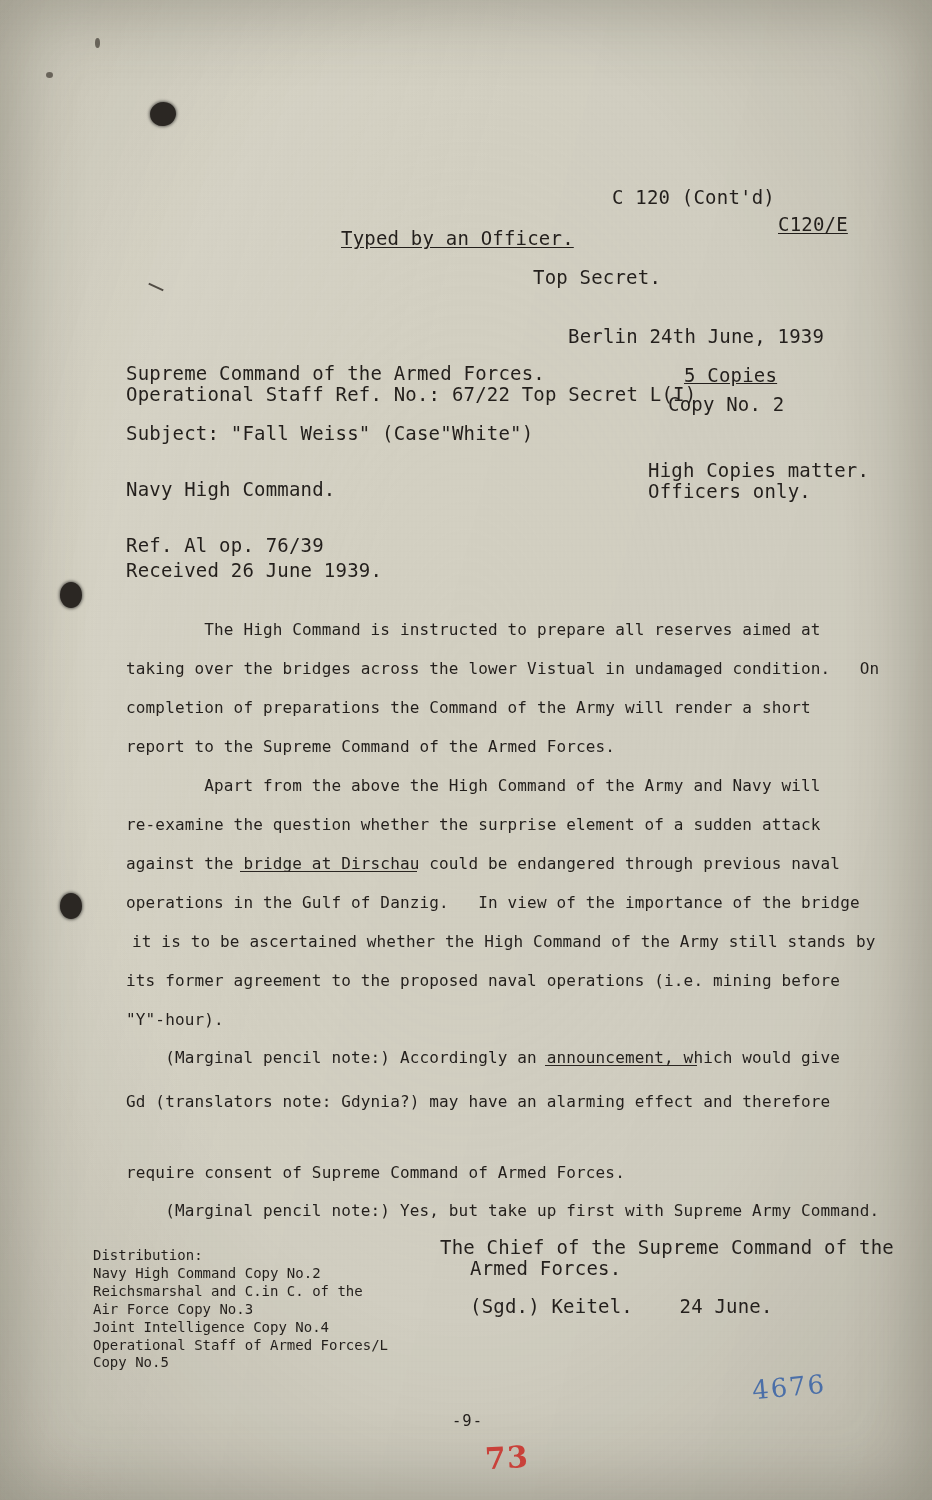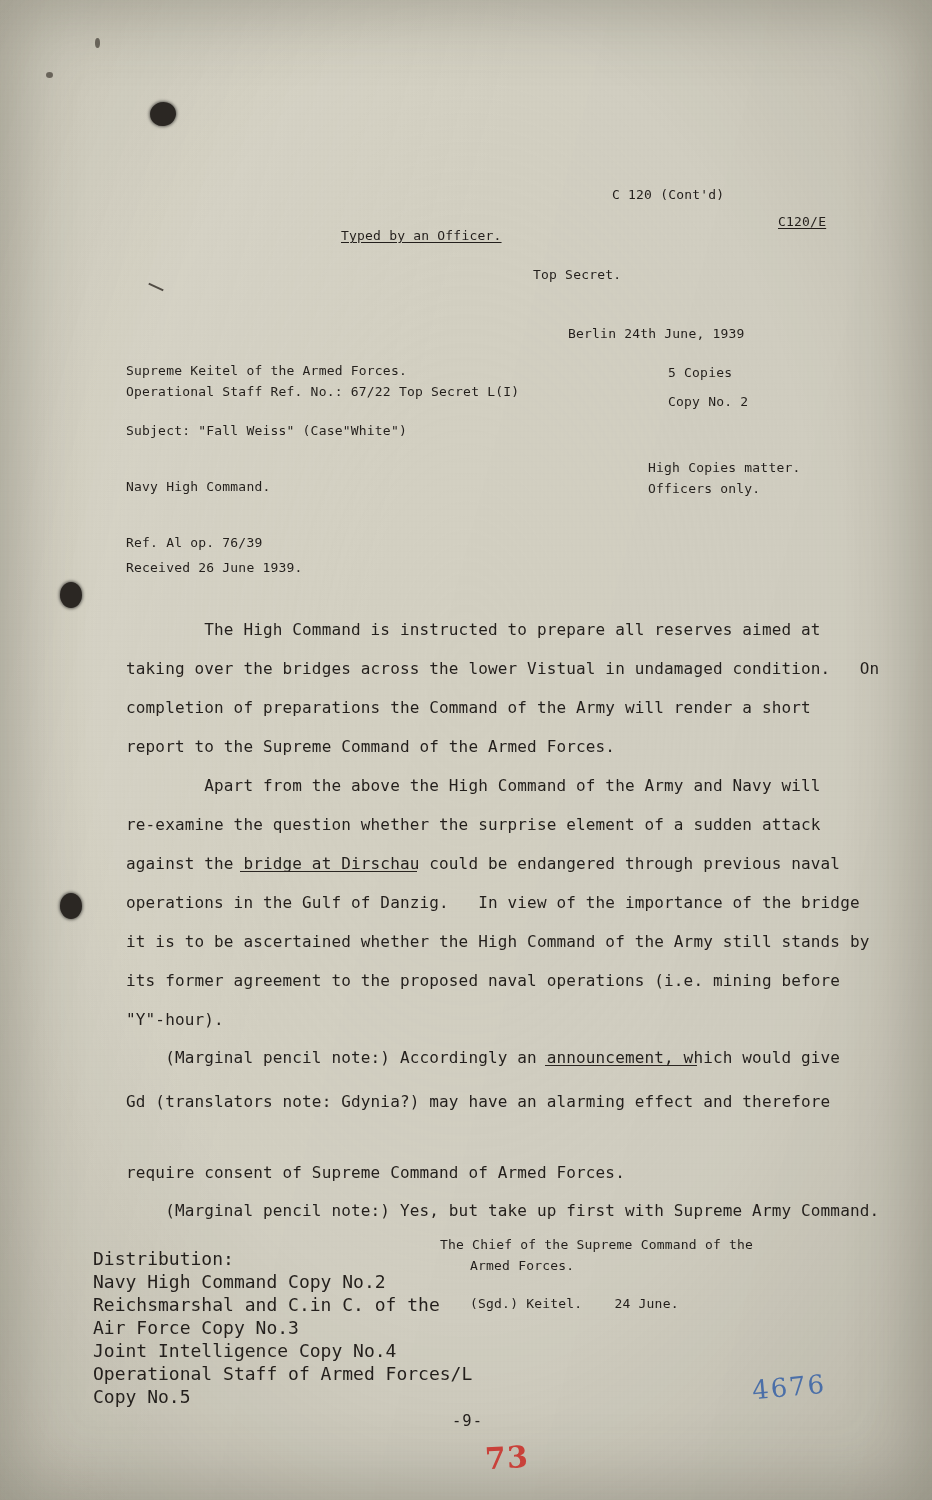--- a/index.html
+++ b/index.html
@@ -38,21 +38,21 @@
   .edge-dark {
     position: absolute;
     inset: 0;
     pointer-events: none;
     box-shadow: inset 0 0 70px 12px rgba(70,65,52,0.30);
   }
 
   .txt {
     position: absolute;
     white-space: pre;
-    font-size: 13px;
+    font-size: 19px;
     letter-spacing: 0.2px;
     line-height: 1.0;
     text-align: center;
   }
   .u { text-decoration: underline; text-underline-offset: 2px; }
 
   .body-line {
     position: absolute;
     white-space: pre;
     font-size: 16px;
@@ -103,21 +103,21 @@
   .stamp-blue {
     position: absolute;
     color: #4b6fa8;
     font-family: "DejaVu Serif", "Liberation Serif", serif;
     font-size: 26px;
     letter-spacing: 2px;
     transform: rotate(-5deg);
   }
   .dist-block div {
     white-space: pre;
-    font-size: 18px;
+    font-size: 14px;
     line-height: 1.28;
   }
 </style>
 </head>
 <body>
 
 <div class="page">
 
   <div class="grain"></div>
   <div class="grain2"></div>
@@ -133,24 +133,24 @@
 
   <div class="txt" style="left:612px; top:188px;">C 120 (Cont'd)</div>
   <div class="txt u" style="left:778px; top:215px;">C120/E</div>
 
   <div class="txt u" style="left:341px; top:229px;">Typed by an Officer.</div>
 
   <div class="txt" style="left:533px; top:268px;">Top Secret.</div>
 
   <div class="txt" style="left:568px; top:327px;">Berlin 24th June, 1939</div>
 
-  <div class="txt" style="left:126px; top:364px;">Supreme Keitel of the Armed Forces.</div>
+  <div class="txt" style="left:126px; top:364px;">Supreme Command of the Armed Forces.</div>
   <div class="txt" style="left:126px; top:385px;">Operational Staff Ref. No.: 67/22 Top Secret L(I)</div>
 
-  <div class="txt" style="left:668px; top:366px;">5 Copies</div>
+  <div class="txt" style="left:684px; top:366px;text-decoration:underline;">5 Copies</div>
   <div class="txt" style="left:668px; top:395px;">Copy No. 2</div>
 
   <div class="txt" style="left:126px; top:424px;">Subject: "Fall Weiss" (Case"White")</div>
 
   <div class="txt" style="left:126px; top:480px;">Navy High Command.</div>
 
   <div class="txt" style="left:648px; top:461px;">High Copies matter.</div>
   <div class="txt" style="left:648px; top:482px;">Officers only.</div>
 
   <div class="txt" style="left:126px; top:536px;">Ref. Al op. 76/39</div>
@@ -160,21 +160,21 @@
   <div class="body-line" style="left:126px; top:659px;">taking over the bridges across the lower Vistual in undamaged condition.   On</div>
   <div class="body-line" style="left:126px; top:698px;">completion of preparations the Command of the Army will render a short</div>
   <div class="body-line" style="left:126px; top:737px;">report to the Supreme Command of the Armed Forces.</div>
 
   <div class="body-line" style="left:126px; top:776px;">        Apart from the above the High Command of the Army and Navy will</div>
   <div class="body-line" style="left:126px; top:854px;">against the bridge at Dirschau could be endangered through previous naval</div>
   <div class="body-line" style="left:126px; top:815px;">re-examine the question whether the surprise element of a sudden attack</div>
 
   <div style="position:absolute; left:240px; top:871px; width:177px; height:1px; background:#2a2622;"></div>
   <div class="body-line" style="left:126px; top:893px;">operations in the Gulf of Danzig.   In view of the importance of the bridge</div>
-  <div class="body-line" style="left:126px; top:932px;">it is to be ascertained whether the High Command of the Army still stands by</div>
+  <div class="body-line" style="left:132px; top:932px;">it is to be ascertained whether the High Command of the Army still stands by</div>
   <div class="body-line" style="left:126px; top:971px;">its former agreement to the proposed naval operations (i.e. mining before</div>
   <div class="body-line" style="left:126px; top:1010px;">"Y"-hour).</div>
 
   <div class="body-line" style="left:126px; top:1048px;">    (Marginal pencil note:) Accordingly an announcement, which would give</div>
   <div style="position:absolute; left:545px; top:1065px; width:152px; height:1px; background:#2a2622;"></div>
   <div class="body-line" style="left:126px; top:1092px;">Gd (translators note: Gdynia?) may have an alarming effect and therefore</div>
   <div class="body-line" style="left:126px; top:1163px;">require consent of Supreme Command of Armed Forces.</div>
 
   <div class="body-line" style="left:126px; top:1201px;">    (Marginal pencil note:) Yes, but take up first with Supreme Army Command.</div>
 

